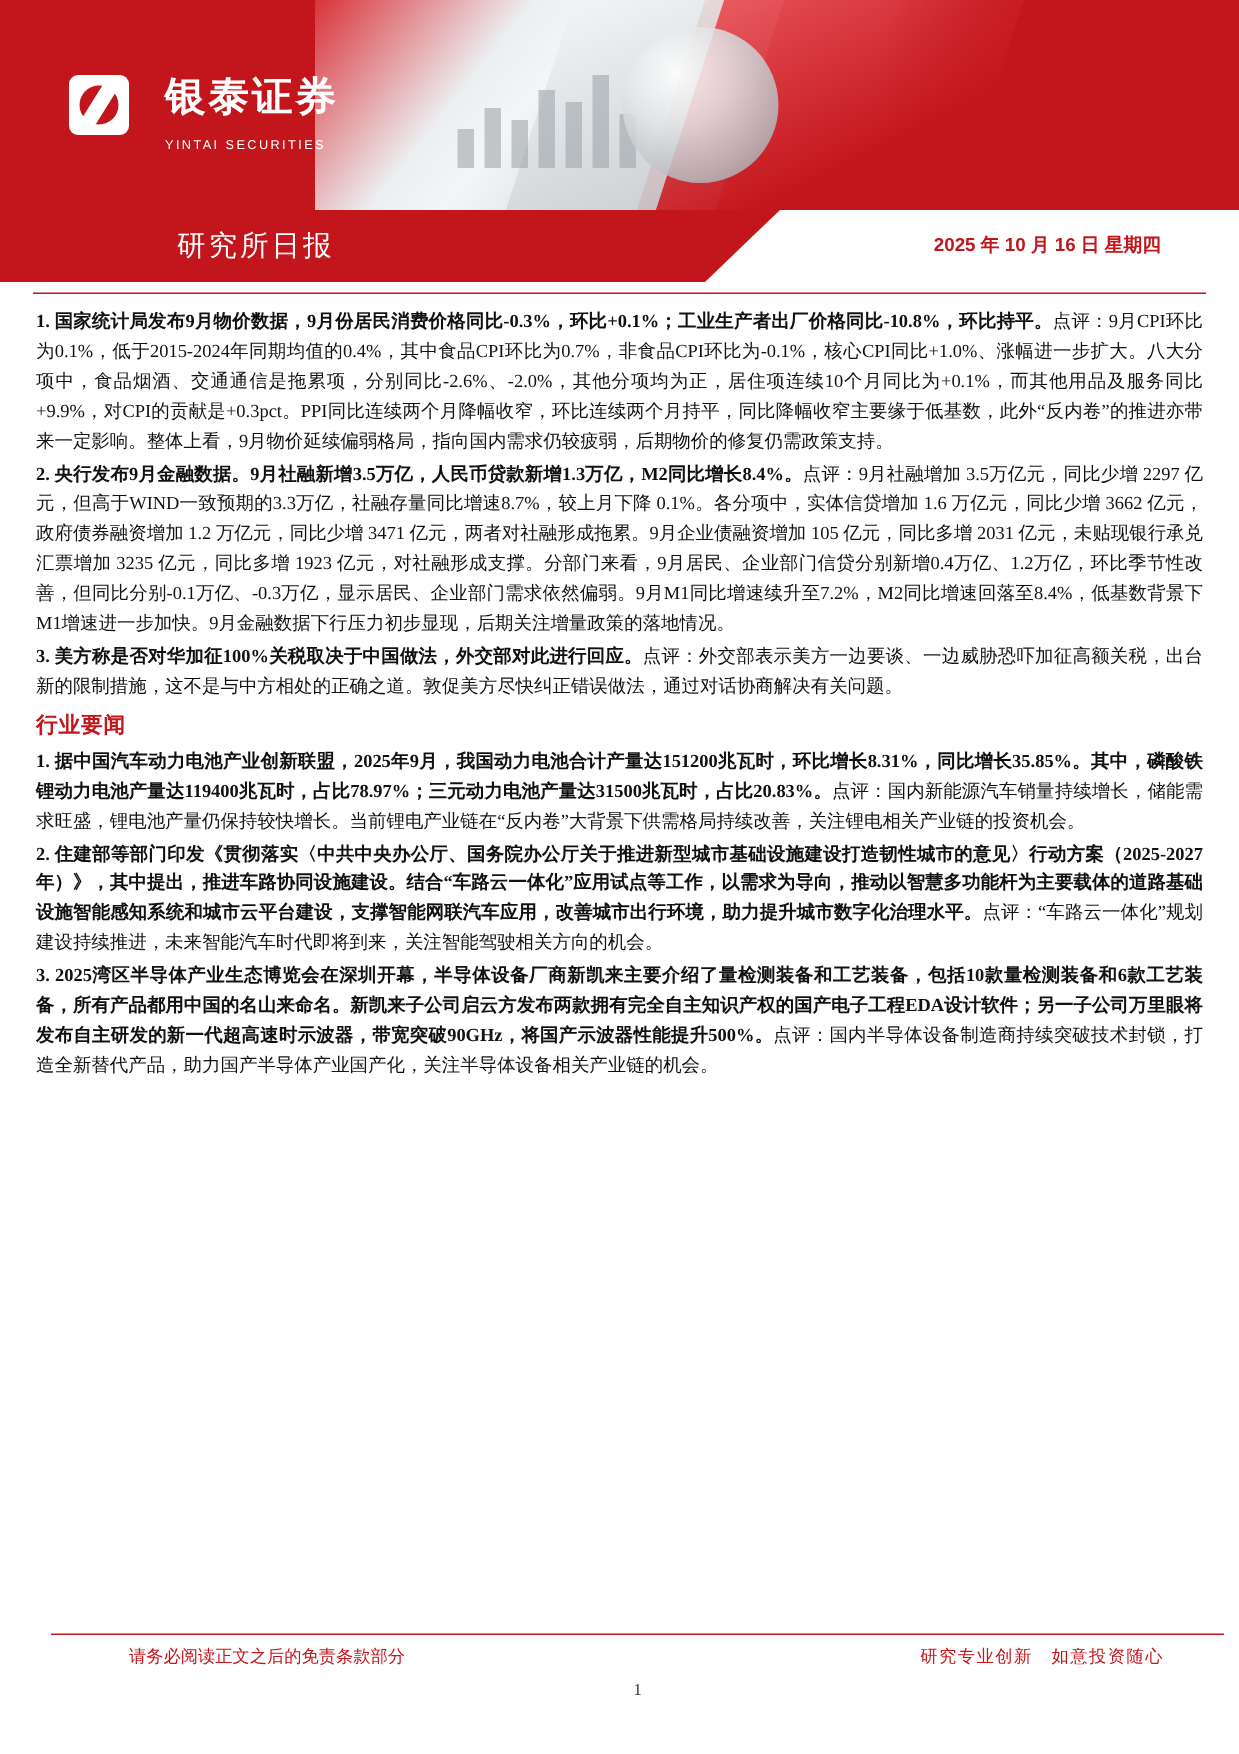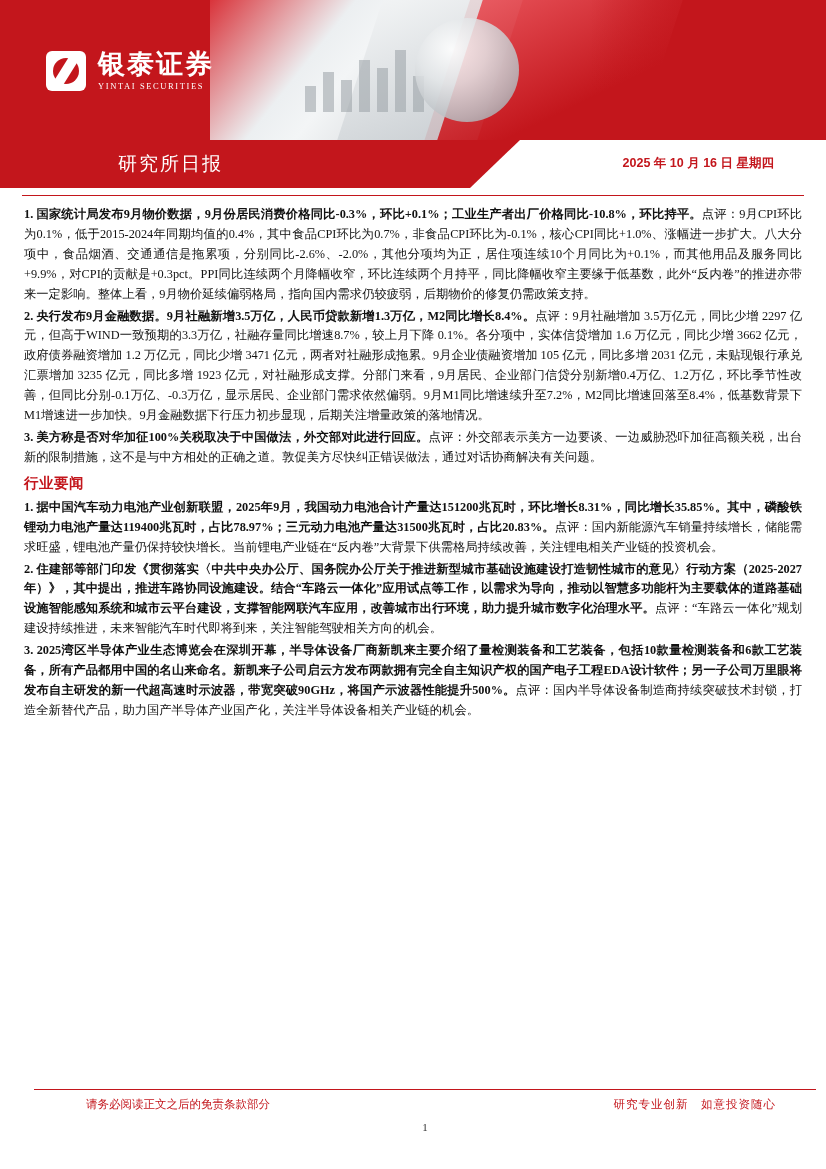--- a/index.html
+++ b/index.html
@@ -84,22 +84,21 @@
     left: 380px; top: 0;
     width: 236px; height: 140px;
     background: linear-gradient(90deg, rgba(195,22,28,0) 0%, #c3161c 55%);
   }
 
   .logo-wrap {
     position: absolute;
     left: 46px;
     top: 50px;
     display: flex;
-    align-items: center;
-    gap: 12px;
+    gap: 24px;
     z-index: 5;
   }
   .logo-mark {
     width: 40px; height: 40px;
     position: relative;
     background: #ffffff;
     border-radius: 6px;
   }
   .logo-mark::before {
     content: "";
@@ -122,22 +121,22 @@
     font-size: 27px;
     letter-spacing: 2px;
     font-family: "Liberation Sans", sans-serif;
     font-weight: bold;
     line-height: 1.05;
   }
   .logo-text-en {
     color: #ffffff;
     font-size: 8.5px;
     letter-spacing: 1.6px;
-    font-family: Liberation Serif, serif;
-    margin-top: 3px;
+    font-family: Liberation Sans, sans-serif;
+    margin-top: 13px;
   }
   .header-title {
     position: absolute;
     right: 48px;
     top: 48px;
     color: #ffffff;
     font-size: 37px;
     letter-spacing: 3px;
     font-family: "Liberation Sans", sans-serif;
     font-weight: bold;

